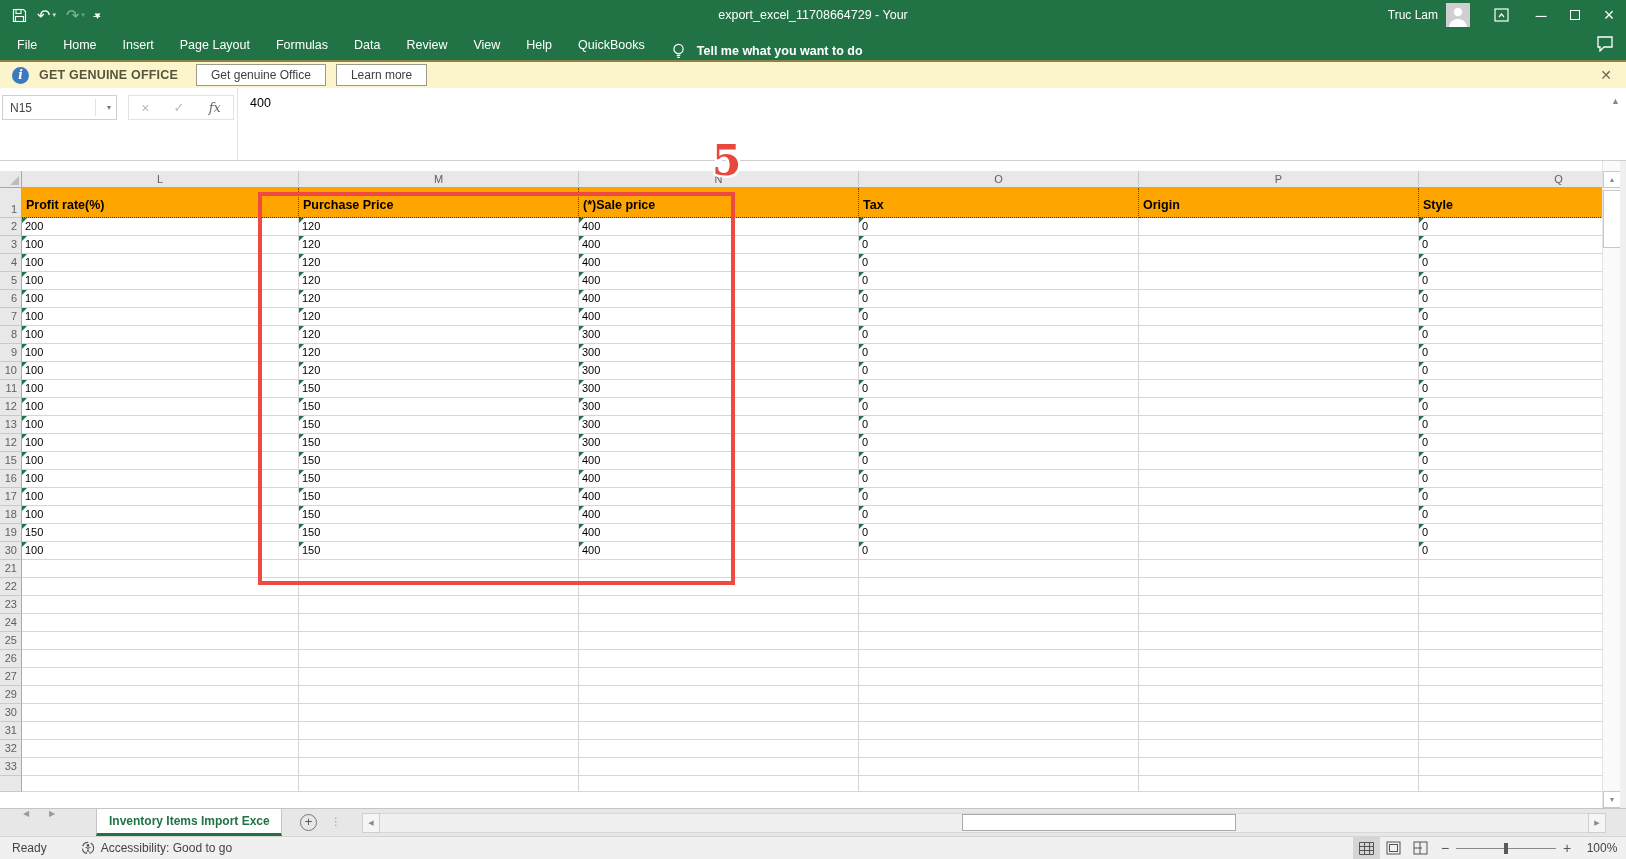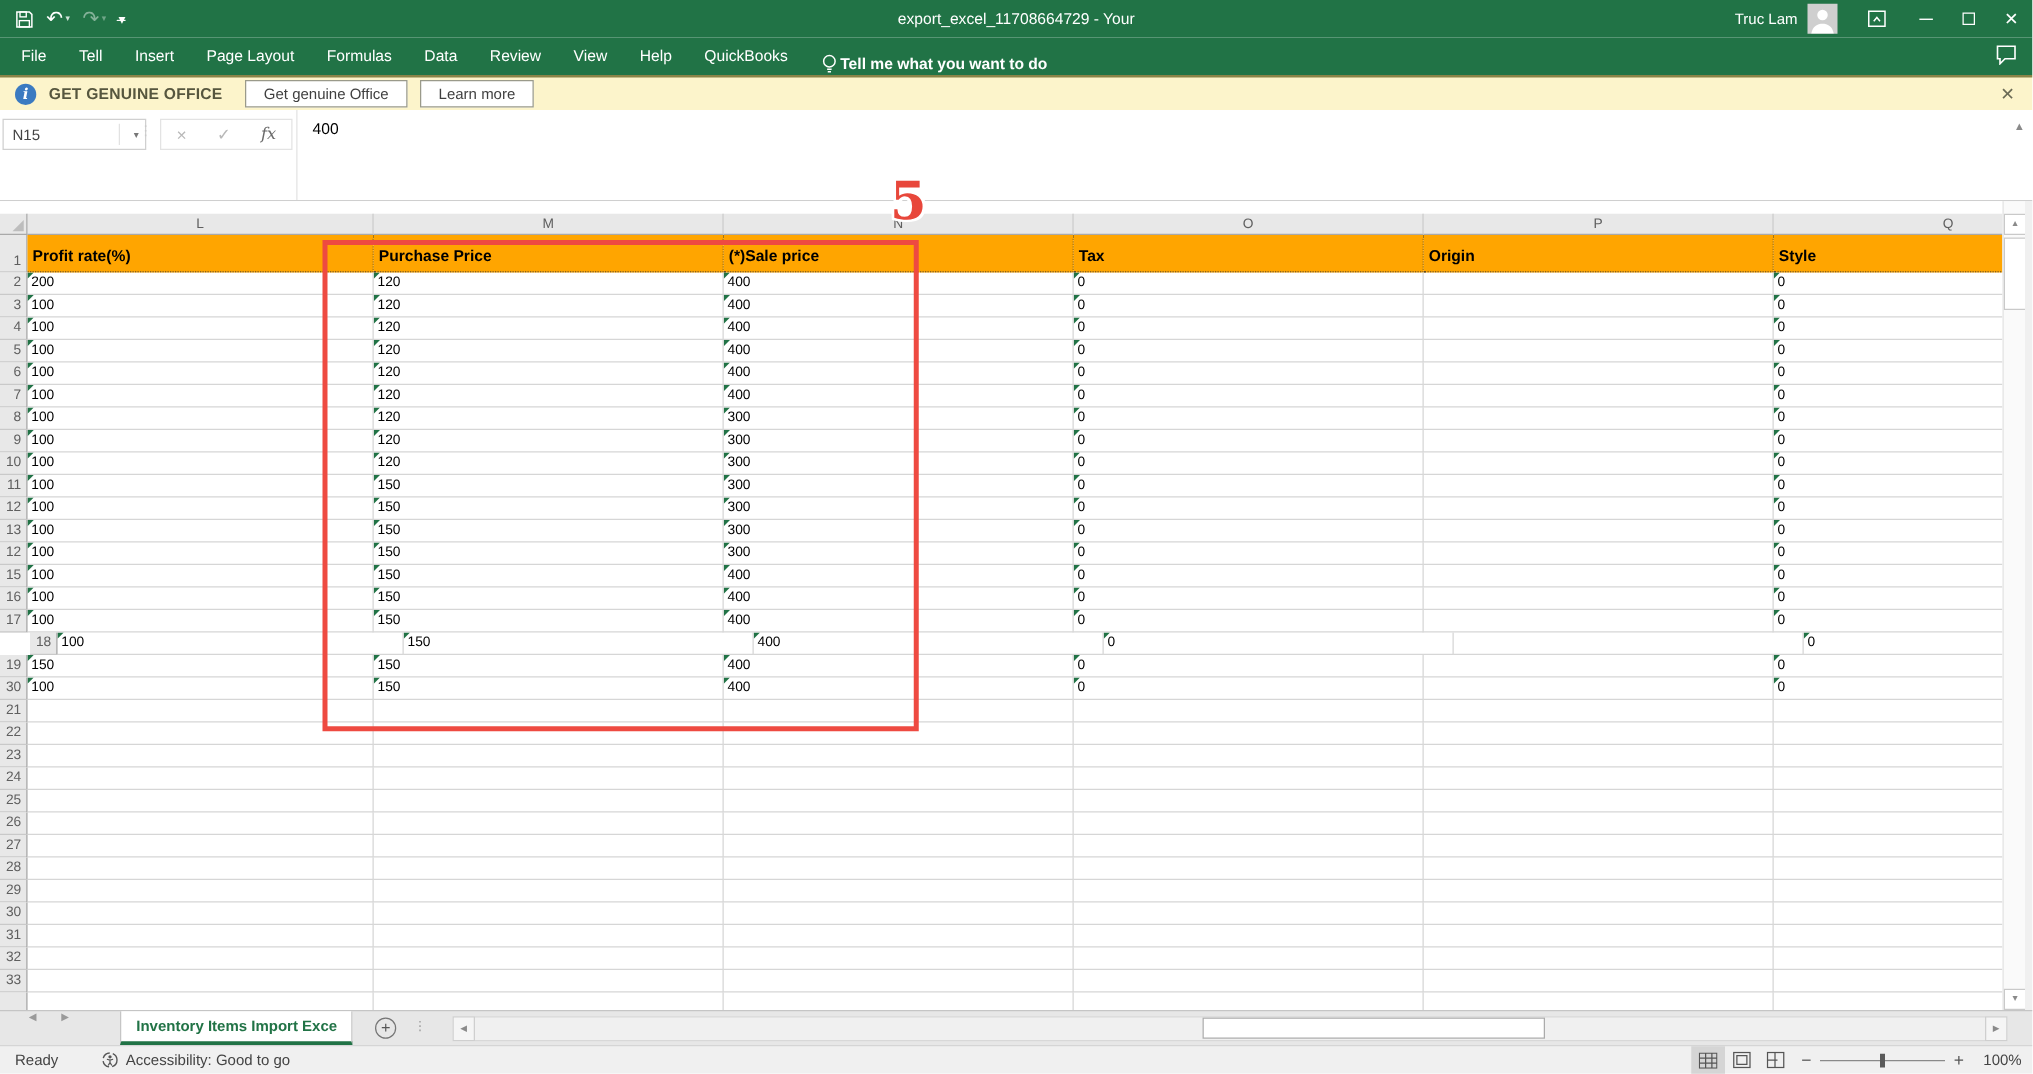--- a/index.html
+++ b/index.html
@@ -19,21 +19,21 @@
   #user-name { font-size:12px; margin-right:8px; }
   .avatar { width:24px; height:24px; background:#cfcfcf; display:flex; align-items:flex-end; justify-content:center; overflow:hidden; margin-right:14px; }
   .win-btn { width:34px; height:30px; display:flex; align-items:center; justify-content:center; color:#fff; font-size:15px; }
   .max-box { width:10px; height:10px; border:1px solid #fff; display:block; }
   .ribbon-opts { margin-right:6px; }
 
   
   #ribbonrow { position:absolute; left:0; top:30px; width:1626px; height:30px;
     background:#217346; color:#fff; display:flex; align-items:center; font-size:12.5px; }
   .rtab { padding:0 13px; height:30px; display:flex; align-items:center; cursor:default; }
-  #tellme { display:flex; align-items:center; gap:2px; margin-left:14px; font-weight:600;margin-top:12px; }
+  #tellme { display:flex; align-items:center; gap:12px; margin-left:14px; font-weight:600;margin-top:12px; }
   #comment-icon { position:absolute; right:12px; top:5px; }
 
   
   #warnbar { position:absolute; left:0; top:60px; width:1626px; height:28px;
     background:#FCF4CB; border-top:2px solid #8a8347; display:flex; align-items:center; font-size:12.5px; color:#56563e; }
   .info-ic { width:17px; height:17px; border-radius:50%; background:#3b7ac1; color:#fff;
     font-family:"DejaVu Serif",serif; font-style:italic; font-weight:700; font-size:12px;
     display:flex; align-items:center; justify-content:center; margin:0 10px 0 12px; }
   #warn-title { font-weight:700; margin-right:8px; letter-spacing:.2px; }
   .warn-btn { background:#fff; border:1px solid #9a9a8a; color:#3f3f3f; font-size:12px;
@@ -169,21 +169,21 @@
       <span class="win-btn">
           <span class="max-box"></span>
         </span>
       <span class="win-btn" style="font-size:18px;">×</span>
     </div>
   </div>
 
   <div id="ribbonrow">
     <div id="ribbon-tabs" style="display:flex; align-items:center; padding-left:4px;">
         <span class="rtab">File</span>
-        <span class="rtab">Tell</span>
+        <span class="rtab">Home</span>
         <span class="rtab">Insert</span>
         <span class="rtab">Page Layout</span>
         <span class="rtab">Formulas</span>
         <span class="rtab">Data</span>
         <span class="rtab">Review</span>
         <span class="rtab">View</span>
         <span class="rtab">Help</span>
         <span class="rtab">QuickBooks</span>
       </div>
     <div id="tellme">
@@ -383,21 +383,21 @@
         <div class="g-row">
           <div class="gut" style="width: 22px;">17</div>
           <div class="cell" style="width: 277px;"><span class="tri"></span><span>100</span></div>
           <div class="cell" style="width: 280px;"><span class="tri"></span><span>150</span></div>
           <div class="cell" style="width: 280px;"><span class="tri"></span><span>400</span></div>
           <div class="cell" style="width: 280px;"><span class="tri"></span><span>0</span></div>
           <div class="cell" style="width: 280px;"></div>
           <div class="cell" style="width: 280px;"><span class="tri"></span><span>0</span></div>
         </div>
         <div class="g-row">
-          <div class="gut" style="width: 22px; margin-left: 24px;">18</div>
+          <div class="gut" style="width: 22px;">18</div>
           <div class="cell" style="width: 277px;"><span class="tri"></span><span>100</span></div>
           <div class="cell" style="width: 280px;"><span class="tri"></span><span>150</span></div>
           <div class="cell" style="width: 280px;"><span class="tri"></span><span>400</span></div>
           <div class="cell" style="width: 280px;"><span class="tri"></span><span>0</span></div>
           <div class="cell" style="width: 280px;"></div>
           <div class="cell" style="width: 280px;"><span class="tri"></span><span>0</span></div>
         </div>
         <div class="g-row">
           <div class="gut" style="width: 22px;">19</div>
           <div class="cell" style="width: 277px;"><span class="tri"></span><span>150</span></div>
@@ -465,29 +465,20 @@
           <div class="gut" style="width: 22px;">26</div>
           <div class="cell" style="width: 277px;"></div>
           <div class="cell" style="width: 280px;"></div>
           <div class="cell" style="width: 280px;"></div>
           <div class="cell" style="width: 280px;"></div>
           <div class="cell" style="width: 280px;"></div>
           <div class="cell" style="width: 280px;"></div>
         </div>
         <div class="g-row">
           <div class="gut" style="width: 22px;">27</div>
-          <div class="cell" style="width: 277px;"></div>
-          <div class="cell" style="width: 280px;"></div>
-          <div class="cell" style="width: 280px;"></div>
-          <div class="cell" style="width: 280px;"></div>
-          <div class="cell" style="width: 280px;"></div>
-          <div class="cell" style="width: 280px;"></div>
-        </div>
-        <div class="g-row">
-          <div class="gut" style="width: 22px;">28</div>
           <div class="cell" style="width: 277px;"></div>
           <div class="cell" style="width: 280px;"></div>
           <div class="cell" style="width: 280px;"></div>
           <div class="cell" style="width: 280px;"></div>
           <div class="cell" style="width: 280px;"></div>
           <div class="cell" style="width: 280px;"></div>
         </div>
         <div class="g-row">
           <div class="gut" style="width: 22px;">29</div>
           <div class="cell" style="width: 277px;"></div>

